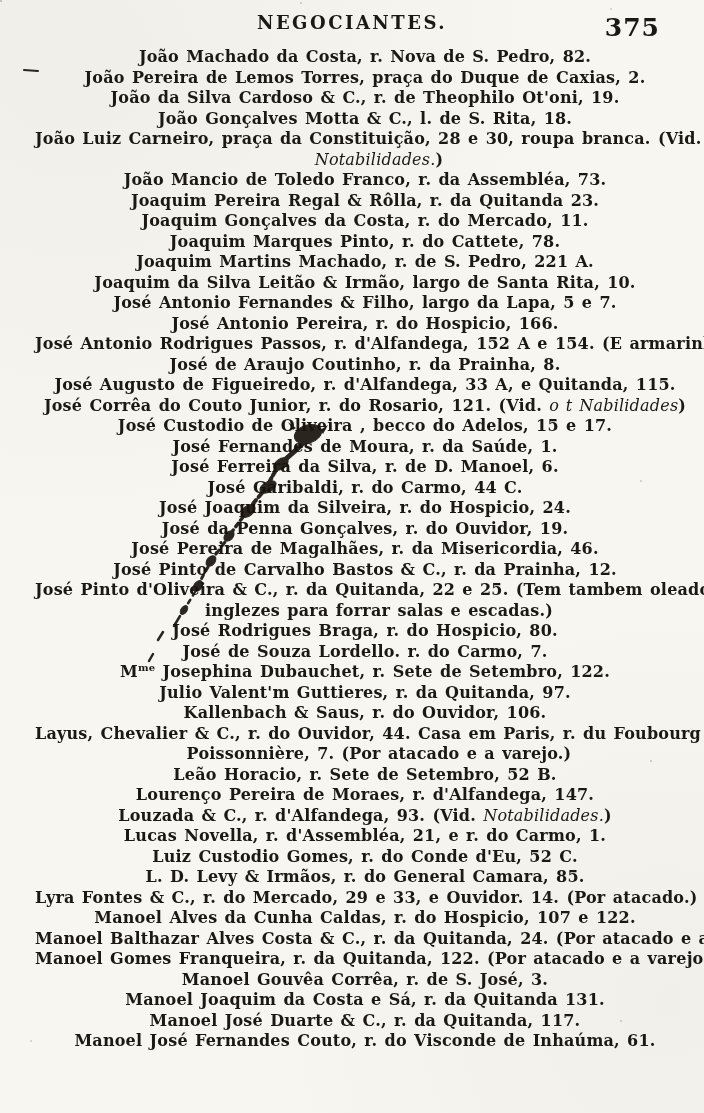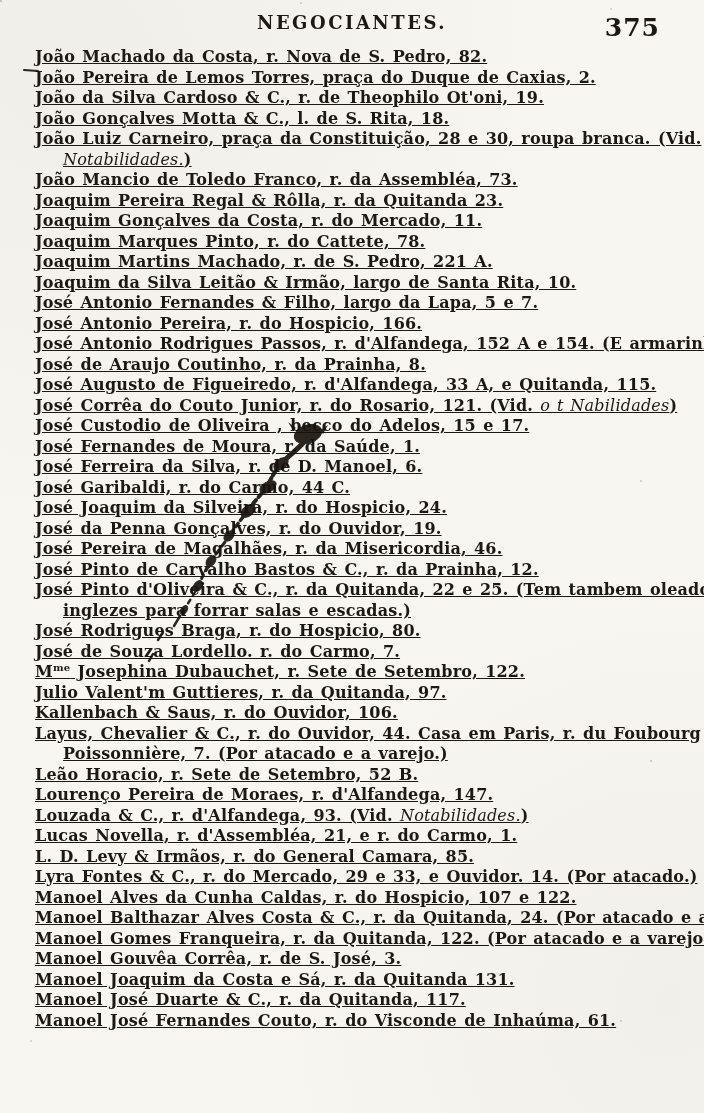--- a/index.html
+++ b/index.html
@@ -8,28 +8,29 @@
     background:#f7f6f1;
     font-family:"DejaVu Serif","Liberation Serif",serif;
     color:#1c1814;
   }
   .page{
     position:relative;width:704px;height:1113px;
     background:
       radial-gradient(circle at 10% 5%, rgba(120,115,100,0.06), transparent 40%),
       radial-gradient(circle at 95% 90%, rgba(120,115,100,0.05), transparent 35%),
       #f7f6f1;
+    text-align: center;
   }
   .running-head{position:absolute;top:12px;left:0;width:100%;height:28px;}
   .head-title{
     position:absolute;left:50%;transform:translateX(-50%);
     font-weight:700;font-size:18px;letter-spacing:2.5px;
   }
   .page-num{position:absolute;right:44px;top:1px;font-weight:700;font-size:25px;letter-spacing:1px;}
-  .entries{position:absolute;top:47px;left:35px;width:660px;text-decoration:underline;}
+  .entries{position:absolute;top:47px;left:35px;width:660px;}
   .line{
     font-size:16px;line-height:20.5px;height:20.5px;
     font-weight:600;white-space:nowrap;letter-spacing:0.2px;word-spacing:1.5px;
   }
   .cont{padding-left:28px;}
   .it{font-style:italic;font-weight:500;}
   .sup{vertical-align:super;font-size:10px;line-height:0;}
   .ink{position:absolute;top:0;left:0;pointer-events:none;}
   .speck{position:absolute;width:2px;height:2px;border-radius:50%;background:#8a857a;opacity:.55;
     box-shadow: 120px -4px 0 #9a948a, 300px 2px 0 #a59f93, 520px -2px 0 #9a948a,
@@ -151,20 +152,23 @@
         <div class="line"><span>Leão Horacio, r. Sete de Setembro, 52 B.</span></div>
       </div>
       <div>
         <div class="line"><span>Lourenço Pereira de Moraes, r. d'Alfandega, 147.</span></div>
       </div>
       <div>
         <div class="line"><span>Louzada &amp; C., r. d'Alfandega, 93. (Vid. </span><span class="it">Notabilidades.</span><span>)</span></div>
       </div>
       <div>
         <div class="line"><span>Lucas Novella, r. d'Assembléa, 21, e r. do Carmo, 1.</span></div>
+      </div>
+      <div>
+        <div class="line"><span>Luiz Custodio Gomes, r. do Conde d'Eu, 52 C.</span></div>
       </div>
       <div>
         <div class="line"><span>L. D. Levy &amp; Irmãos, r. do General Camara, 85.</span></div>
       </div>
       <div>
         <div class="line"><span>Lyra Fontes &amp; C., r. do Mercado, 29 e 33, e Ouvidor. 14. (Por atacado.)</span></div>
       </div>
       <div>
         <div class="line"><span>Manoel Alves da Cunha Caldas, r. do Hospicio, 107 e 122.</span></div>
       </div>

